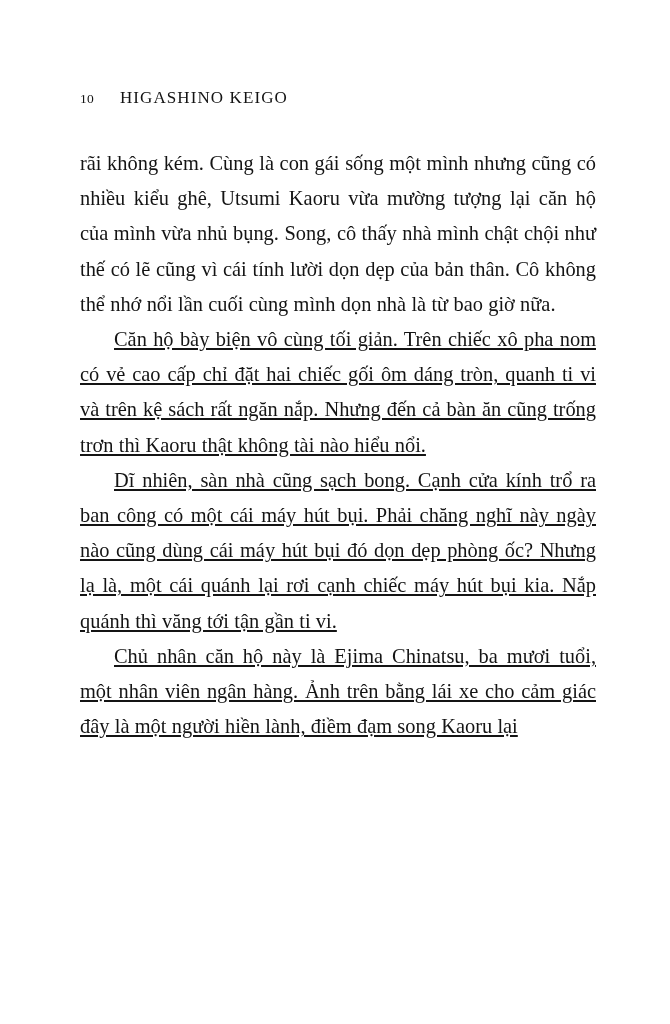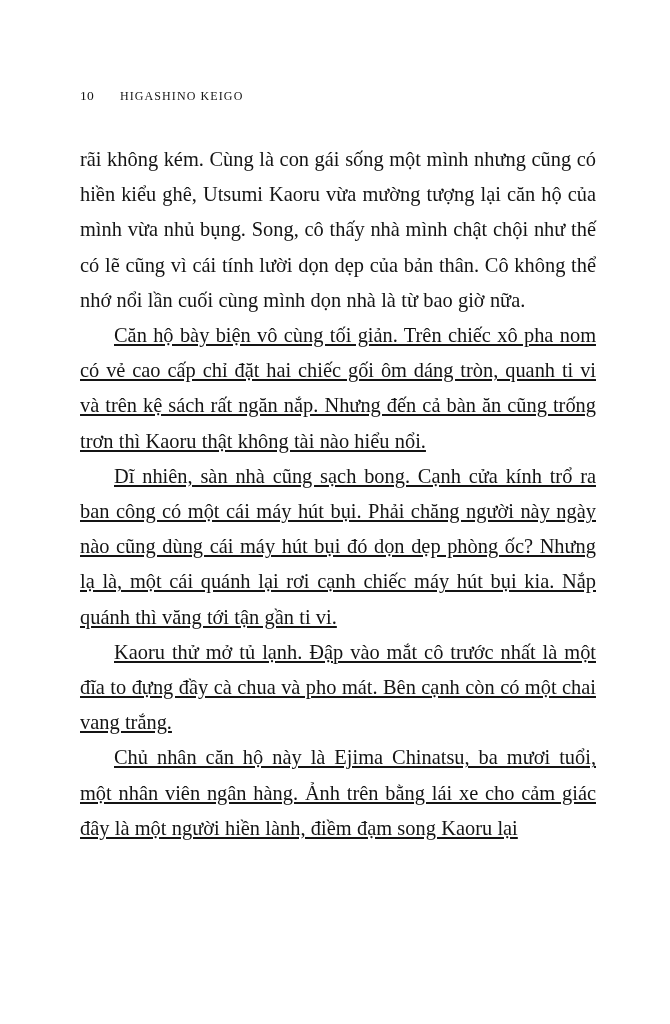--- a/index.html
+++ b/index.html
@@ -28,21 +28,21 @@
     gap: 26px;
     margin: 0 0 38px 0;
     font-size: 13.5px;
     letter-spacing: 0.6px;
   }
   .folio {
     font-size: 13.5px;
     letter-spacing: 0.2px;
   }
   .head-title {
-    font-size: 12px;
+    font-size: 17px;
     letter-spacing: 1.1px;
   }
   .body-text p {
     margin: 0;
     font-size: 20.4px;
     line-height: 35.2px;
     text-align: justify;
     text-justify: inter-word;
     hyphens: none;
     word-spacing: 0.2px;
@@ -56,20 +56,19 @@
 <body>
 
 <div class="page">
 
   <div class="running-head">
     <span class="folio">10</span>
     <span class="head-title">HIGASHINO KEIGO</span>
   </div>
 
   <div class="body-text">
-    <p>rãi không kém. Cùng là con gái sống một mình nhưng cũng có hiền kiểu ghê, Utsumi Kaoru vừa mường tượng lại căn hộ của mình vừa nhủ bụng. Song, cô thấy nhà mình chật chội như thế có lẽ cũng vì cái tính lười dọn dẹp của bản thân. Cô không thể nhớ nổi lần cuối cùng mình dọn nhà là từ bao giờ nữa.</p>
+    <p>rãi không kém. Cùng là con gái sống một mình nhưng cũng có nhiều kiểu ghê, Utsumi Kaoru vừa mường tượng lại căn hộ của mình vừa nhủ bụng. Song, cô thấy nhà mình chật chội như thế có lẽ cũng vì cái tính lười dọn dẹp của bản thân. Cô không thể nhớ nổi lần cuối cùng mình dọn nhà là từ bao giờ nữa.</p>
     <p class="indent">Căn hộ bày biện vô cùng tối giản. Trên chiếc xô pha nom có vẻ cao cấp chỉ đặt hai chiếc gối ôm dáng tròn, quanh ti vi và trên kệ sách rất ngăn nắp. Nhưng đến cả bàn ăn cũng trống trơn thì Kaoru thật không tài nào hiểu nổi.</p>
-    <p class="indent">Dĩ nhiên, sàn nhà cũng sạch bong. Cạnh cửa kính trổ ra ban công có một cái máy hút bụi. Phải chăng người này ngày nào cũng dùng cái máy hút bụi đó dọn dẹp phòng ốc? Nhưng lạ là, một cái quánh lại rơi cạnh chiếc máy hút bụi kia. Nắp quánh thì văng tới tận gần ti vi.</p>
-    <p class="indent">Kaoru thử mở tủ lạnh. Đập vào mắt cô trước nhất là một đĩa to đựng đầy cà chua và pho mát. Bên cạnh còn có một chai vang trắng.</p>
+    <p class="indent">Dĩ nhiên, sàn nhà cũng sạch bong. Cạnh cửa kính trổ ra ban công có một cái máy hút bụi. Phải chăng nghĩ này ngày nào cũng dùng cái máy hút bụi đó dọn dẹp phòng ốc? Nhưng lạ là, một cái quánh lại rơi cạnh chiếc máy hút bụi kia. Nắp quánh thì văng tới tận gần ti vi.</p>
     <p class="indent">Chủ nhân căn hộ này là Ejima Chinatsu, ba mươi tuổi, một nhân viên ngân hàng. Ảnh trên bằng lái xe cho cảm giác đây là một người hiền lành, điềm đạm song Kaoru lại</p>
   </div>
 
 </div>
 
 </body></html>

